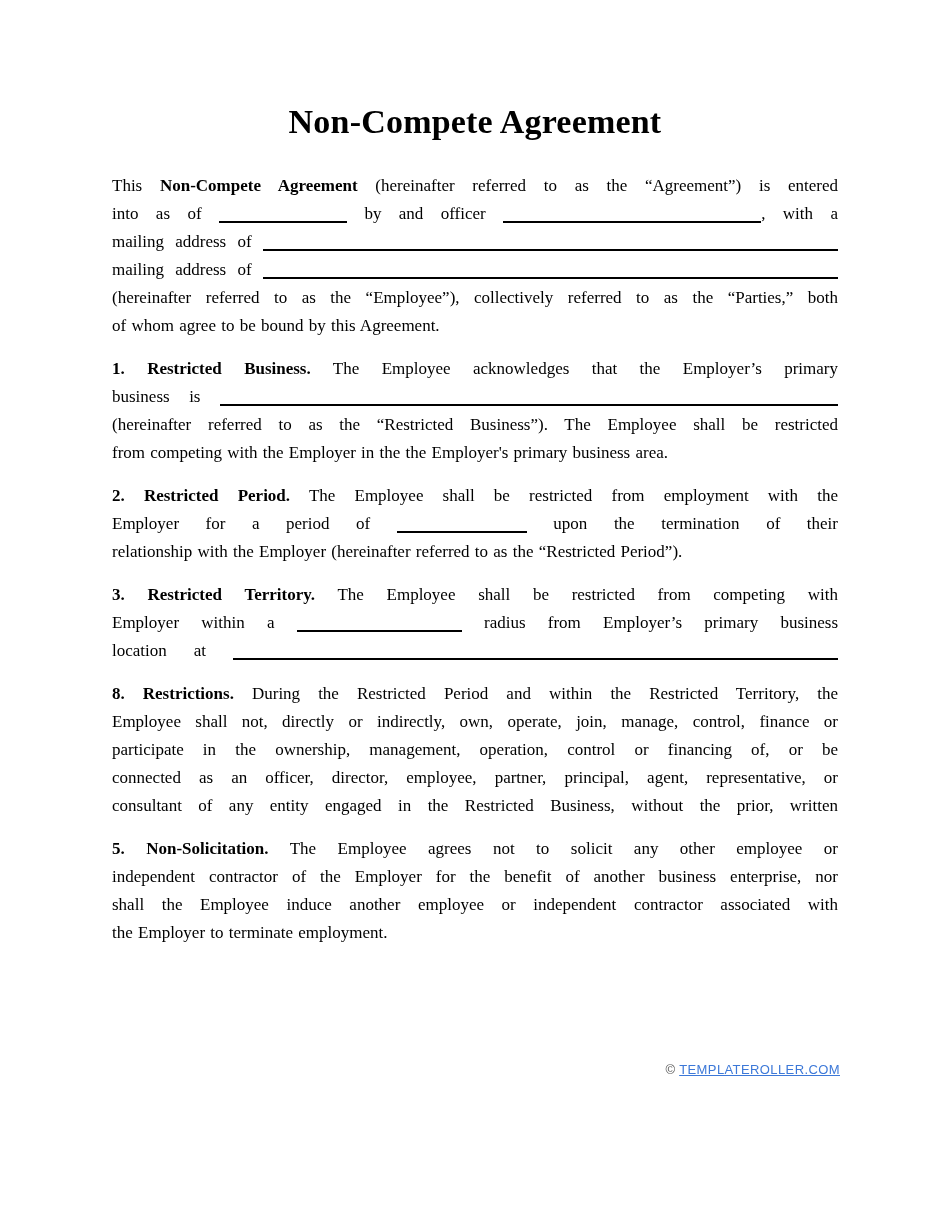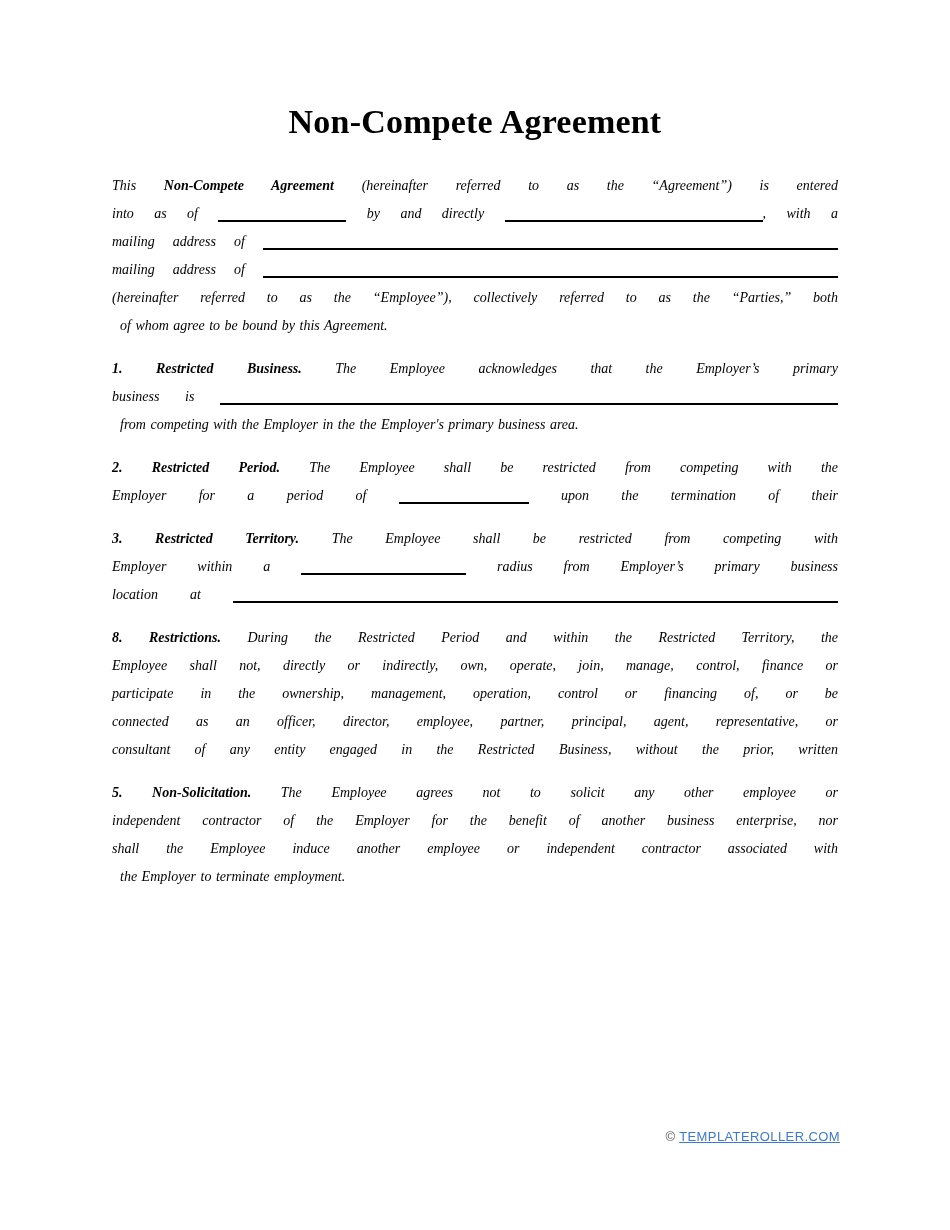--- a/index.html
+++ b/index.html
@@ -25,41 +25,39 @@
     margin: 0 0 28px 0;
     font-size: 34px;
     line-height: 44px;
     font-weight: bold;
     text-align: center;
     letter-spacing: 0.2px;
   }
   .para { margin: 0; }
   .para + .para { margin-top: 15px; }
   .ln {
-    font-size: 14px;
+    font-size: 17px;
     line-height: 28px;
     text-align: justify;
     text-align-last: justify;
     word-spacing: 1px;
-    font-style: italic;
   }
   .ln.last {
     text-align-last: left;
-    margin-left: 8px;
   }
   .ln .b { font-weight: bold; }
   .blank {
     display: inline-block;
     height: 14px;
     border-bottom: 2px solid #000000;
     vertical-align: -4px;
   }
   .footer {
     position: absolute;
-    top: 1129px;
+    top: 1062px;
     right: 110px;
     font-family: "Liberation Sans", sans-serif;
     font-size: 13px;
     line-height: 16px;
     letter-spacing: 0.4px;
     white-space: nowrap;
   }
   .footer .copyright {
     color: #555555;
   }
@@ -71,34 +69,36 @@
 </style>
 </head>
 <body>
 
 <div class="page">
   <h1 class="doc-title">Non-Compete Agreement</h1>
 
   <div>
       <div class="para">
         <div class="ln"><span>This </span><span class="b">Non-Compete Agreement</span><span> (hereinafter referred to as the “Agreement”) is entered</span></div>
-        <div class="ln"><span>into as of </span><span class="blank" style="width: 128px;"></span><span> by and directly </span><span class="blank" style="width: 258px;"></span><span>, with a</span></div>
+        <div class="ln"><span>into as of </span><span class="blank" style="width: 128px;"></span><span> by and officer </span><span class="blank" style="width: 258px;"></span><span>, with a</span></div>
         <div class="ln"><span>mailing address of </span><span class="blank" style="width: 575px;"></span></div>
         <div class="ln"><span>mailing address of </span><span class="blank" style="width: 575px;"></span></div>
         <div class="ln"><span>(hereinafter referred to as the “Employee”), collectively referred to as the “Parties,” both</span></div>
         <div class="ln last"><span>of whom agree to be bound by this Agreement.</span></div>
       </div>
       <div class="para">
         <div class="ln"><span class="b">1. Restricted Business.</span><span> The Employee acknowledges that the Employer’s primary</span></div>
         <div class="ln"><span>business is </span><span class="blank" style="width: 618px;"></span></div>
+        <div class="ln"><span>(hereinafter referred to as the “Restricted Business”). The Employee shall be restricted</span></div>
         <div class="ln last"><span>from competing with the Employer in the the Employer's primary business area.</span></div>
       </div>
       <div class="para">
-        <div class="ln"><span class="b">2. Restricted Period.</span><span> The Employee shall be restricted from competing with the</span></div>
+        <div class="ln"><span class="b">2. Restricted Period.</span><span> The Employee shall be restricted from employment with the</span></div>
         <div class="ln"><span>Employer for a period of </span><span class="blank" style="width: 130px;"></span><span> upon the termination of their</span></div>
+        <div class="ln last"><span>relationship with the Employer (hereinafter referred to as the “Restricted Period”).</span></div>
       </div>
       <div class="para">
         <div class="ln"><span class="b">3. Restricted Territory.</span><span> The Employee shall be restricted from competing with</span></div>
         <div class="ln"><span>Employer within a </span><span class="blank" style="width: 165px;"></span><span> radius from Employer’s primary business</span></div>
         <div class="ln"><span>location at </span><span class="blank" style="width: 605px;"></span></div>
       </div>
       <div class="para">
         <div class="ln"><span class="b">8. Restrictions.</span><span> During the Restricted Period and within the Restricted Territory, the</span></div>
         <div class="ln"><span>Employee shall not, directly or indirectly, own, operate, join, manage, control, finance or</span></div>
         <div class="ln"><span>participate in the ownership, management, operation, control or financing of, or be</span></div>

